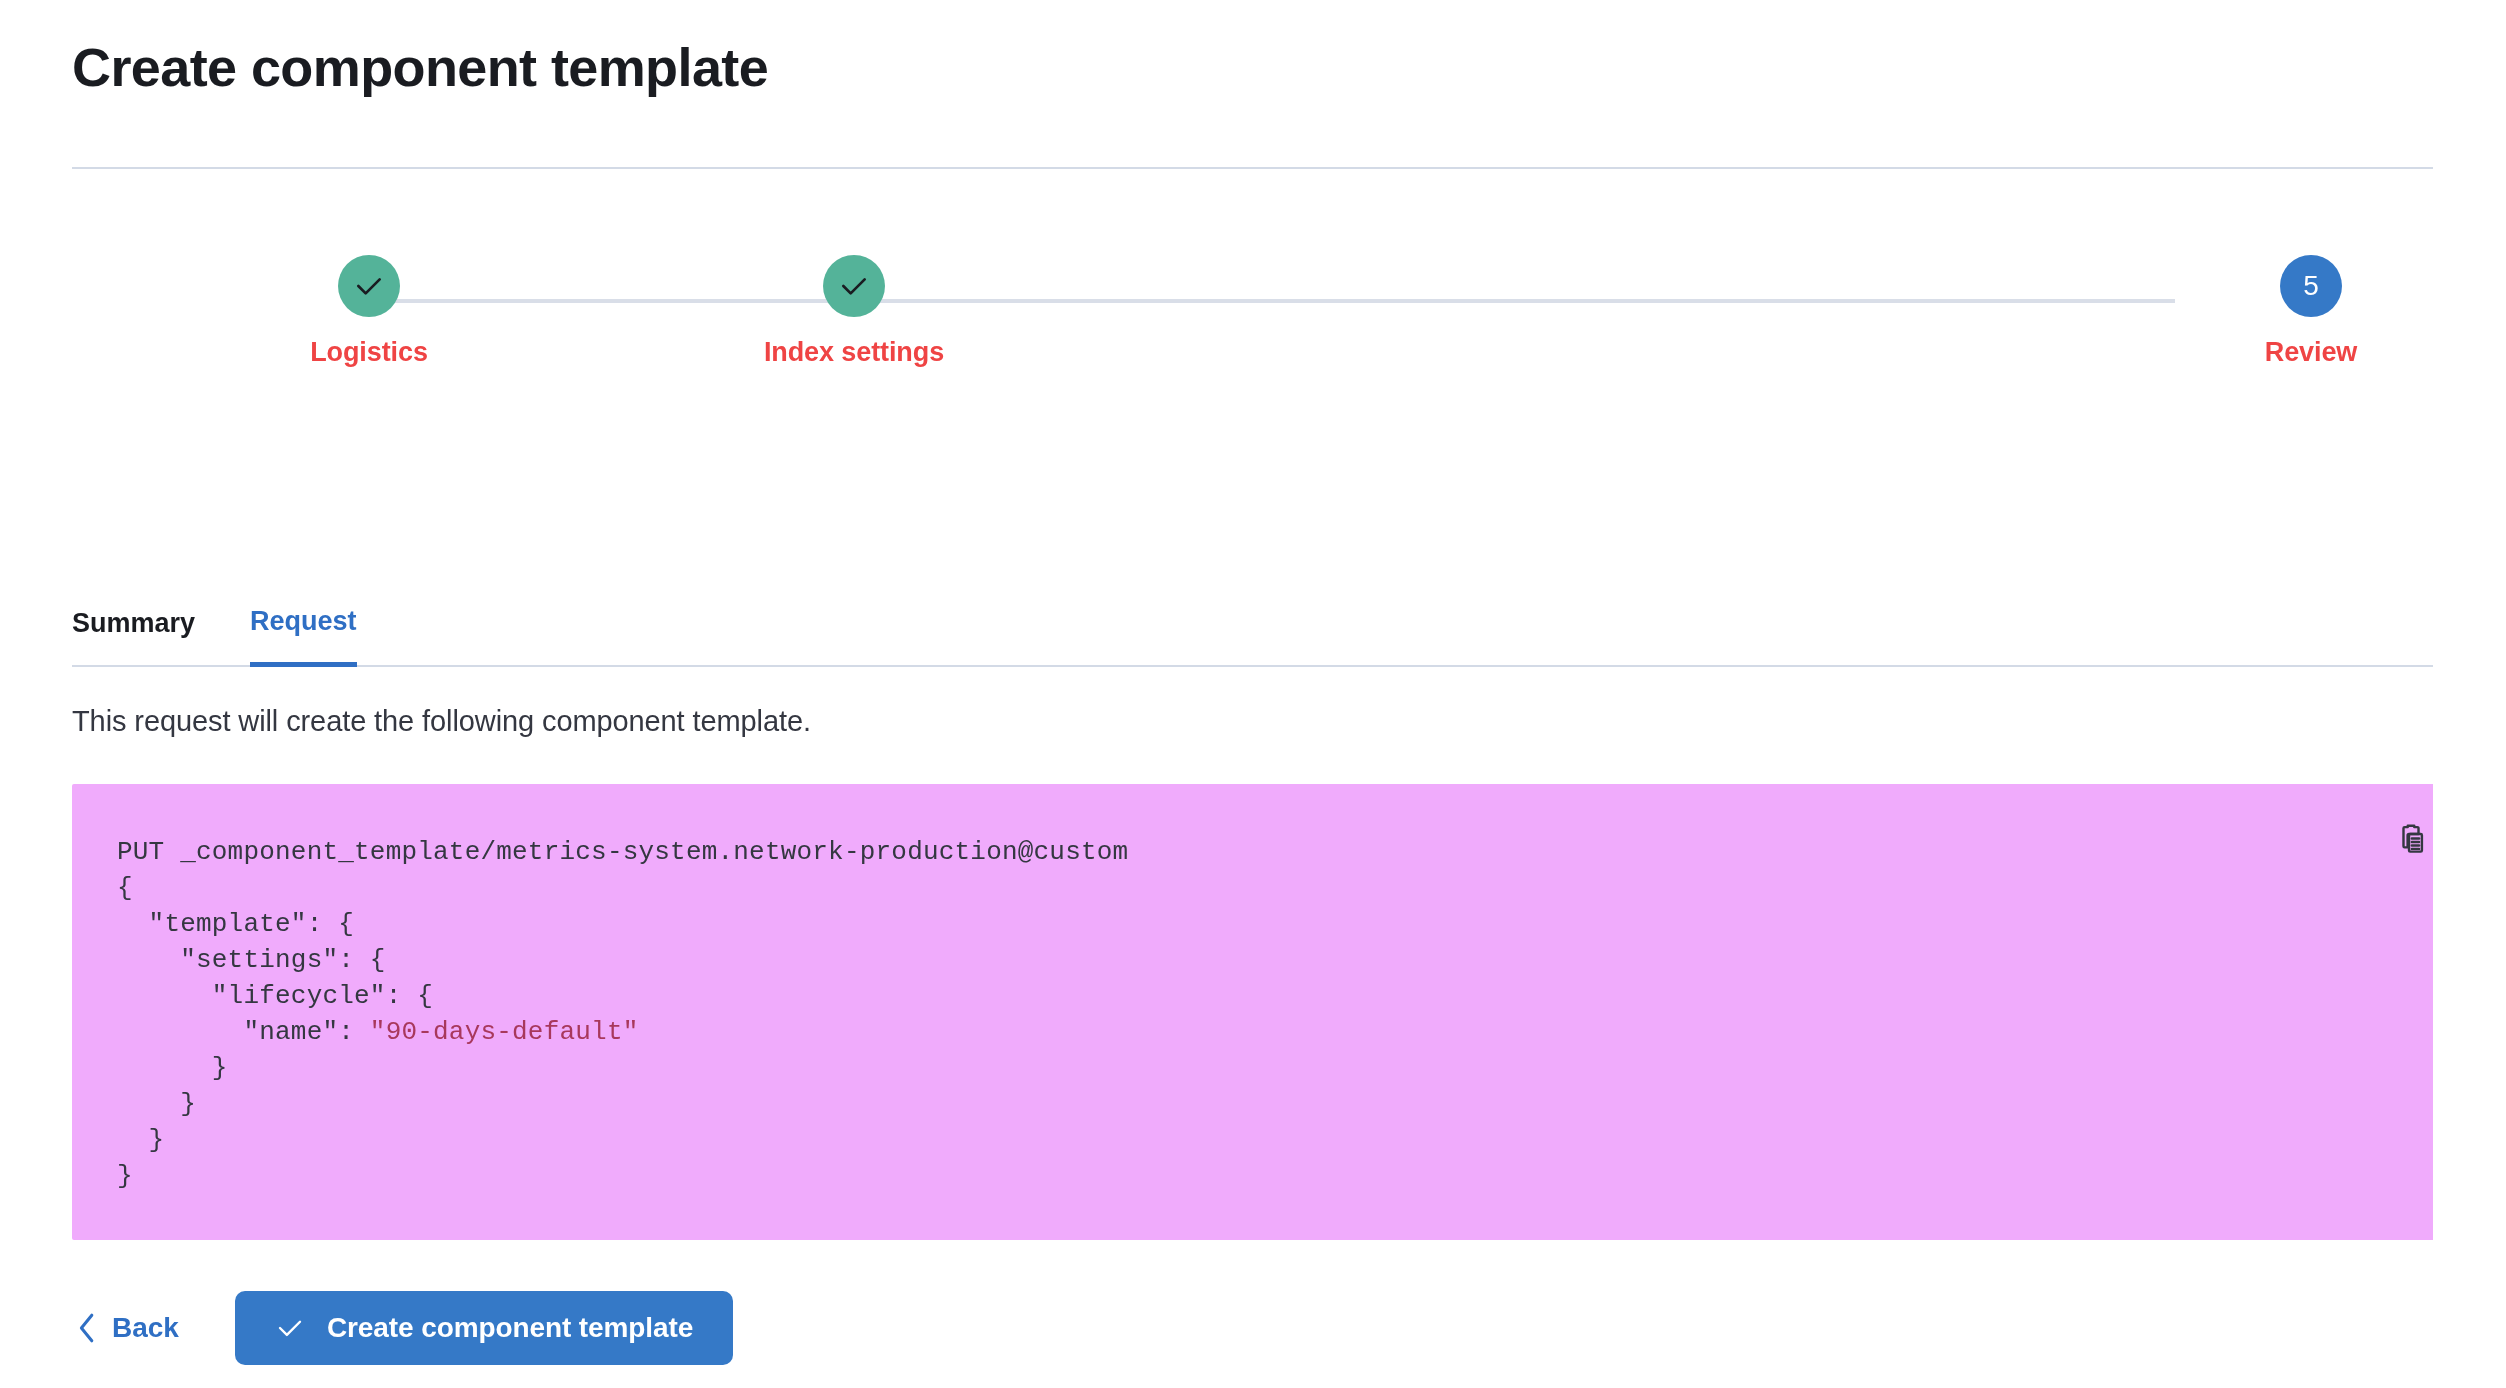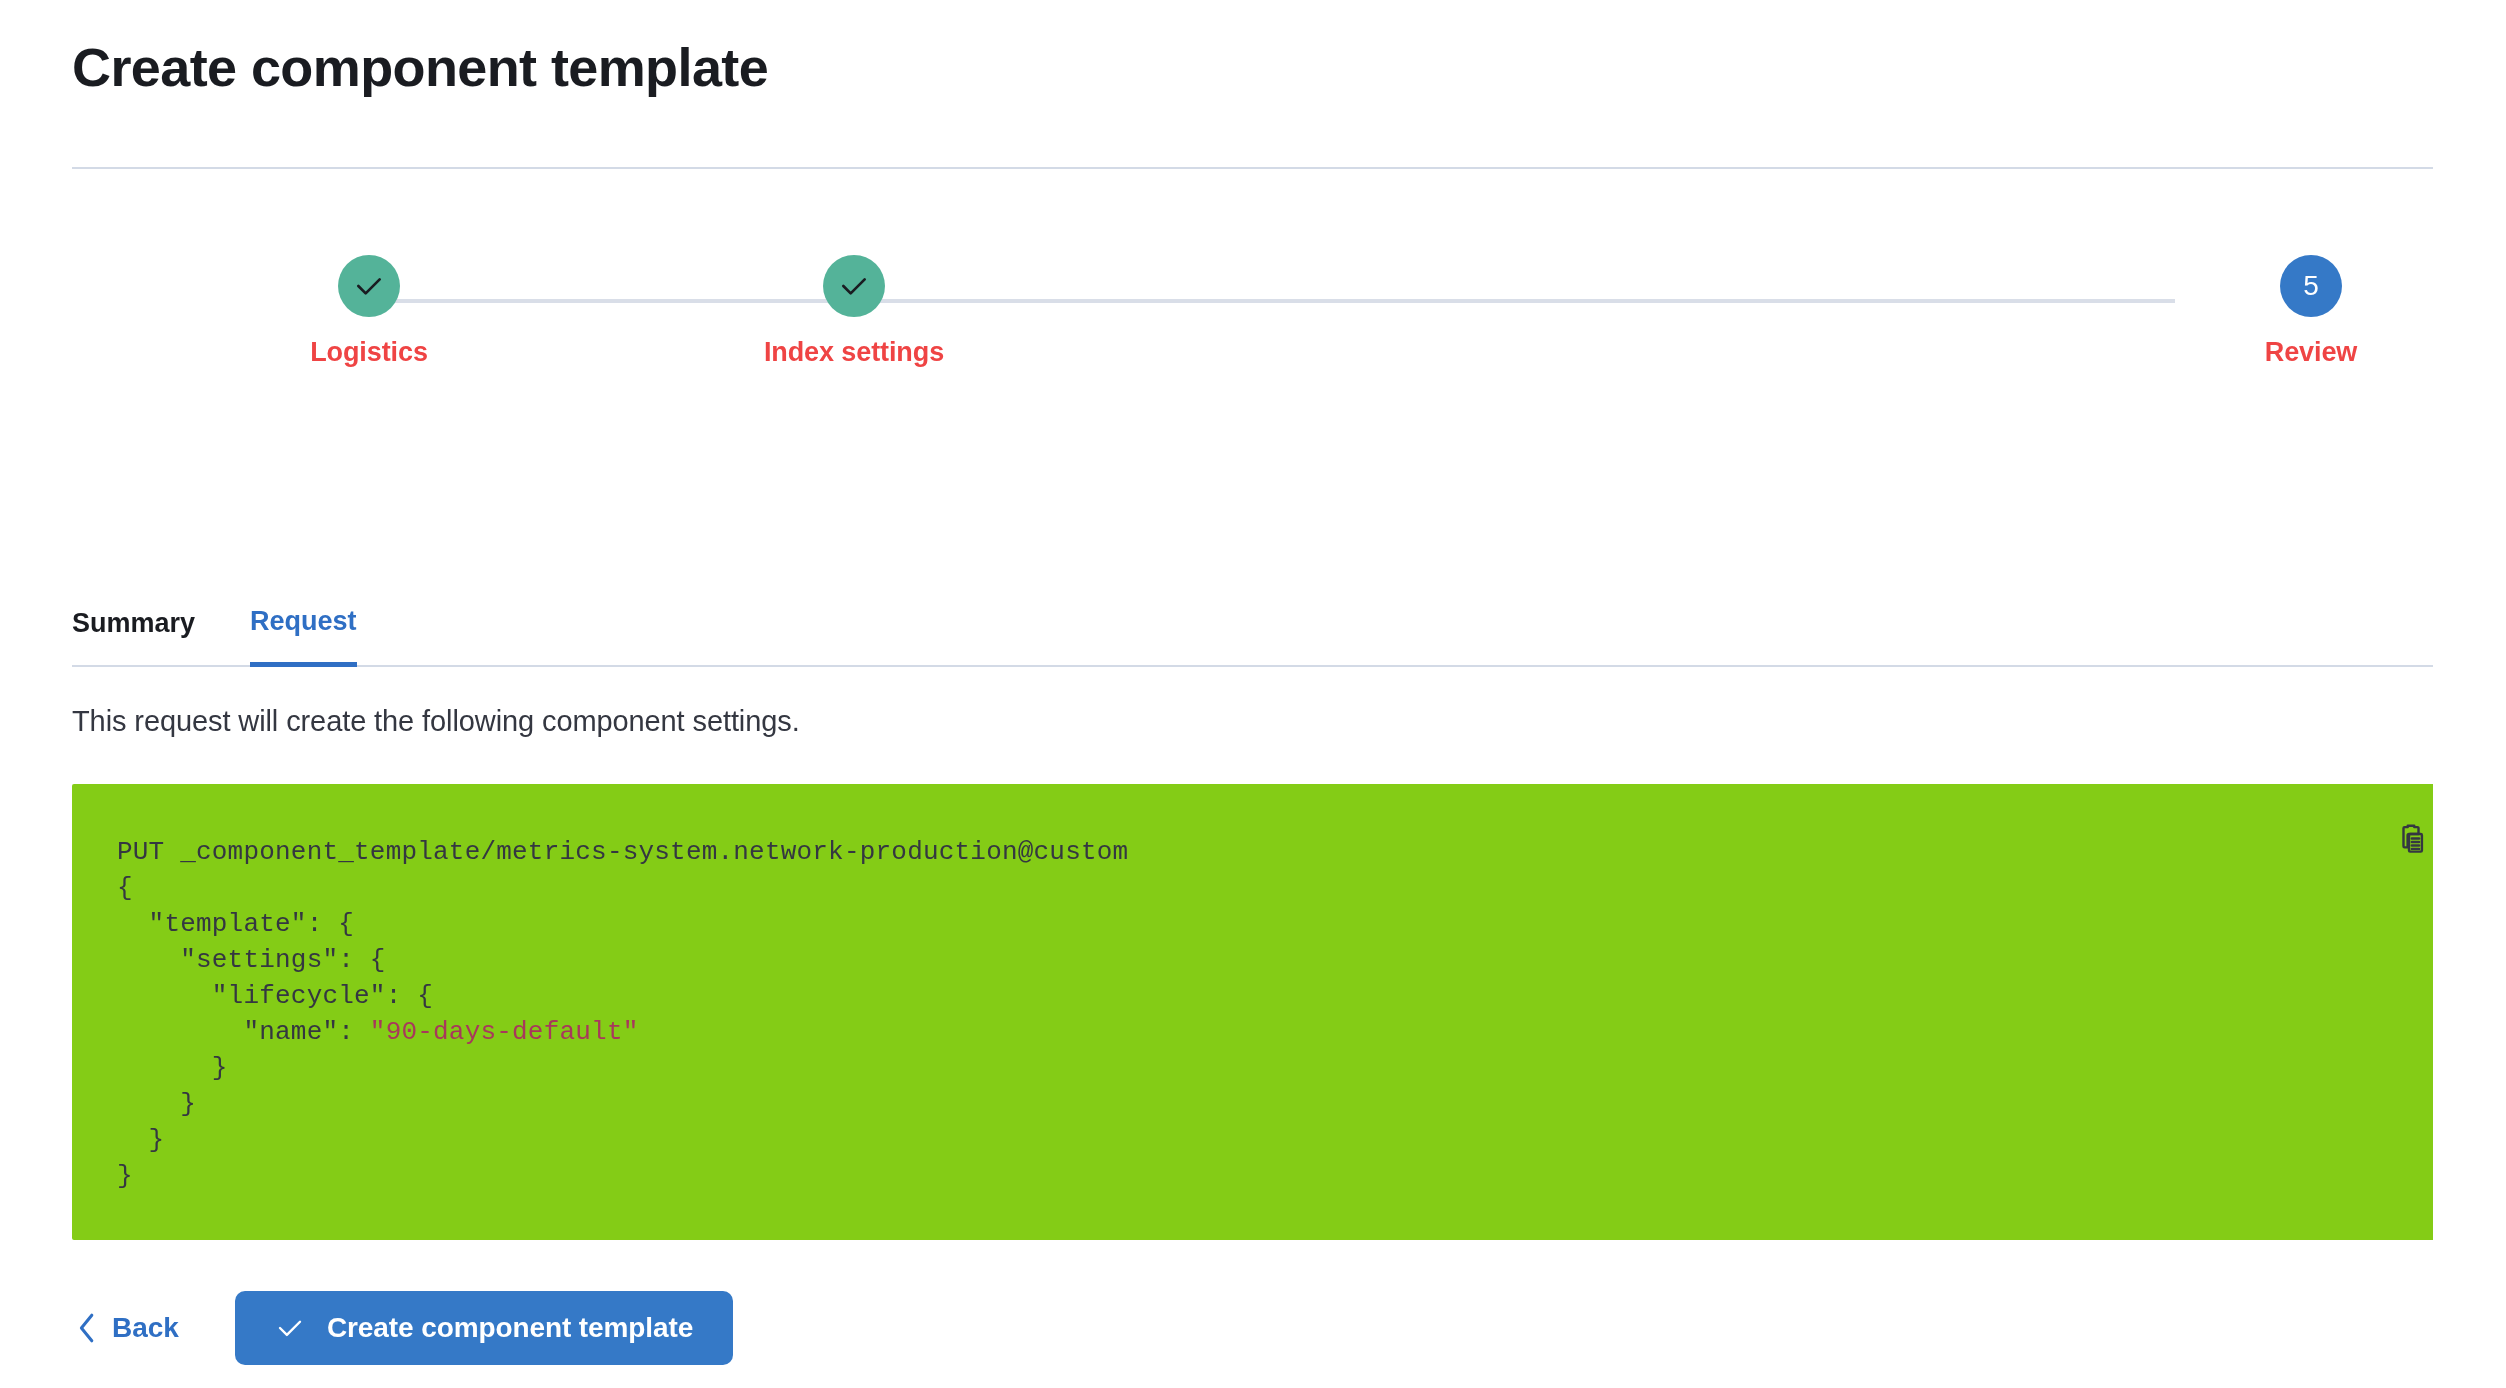--- a/index.html
+++ b/index.html
@@ -165,21 +165,21 @@
     letter-spacing: -0.1px;
   }
 
   
   .code-panel {
     position: absolute;
     left: 55px;
     top: 784px;
     width: 2400px;
     height: 456px;
-    background: #84cc16;
+    background: #f0abfc;
     border-radius: 2px;
   }
 
   .code-text {
     position: absolute;
     left: 45px;
     top: 50px;
     font-family: "Liberation Mono", "DejaVu Sans Mono", monospace;
     font-size: 26px;
     line-height: 36px;
@@ -286,21 +286,21 @@
     </div>
   </div>
 
 
   <div class="tabs">
     <div class="tabs-rule"></div>
     <button class="tab" style="left:0px;">Summary</button>
     <button class="tab active" style="left:178px;">Request</button>
   </div>
 
-  <p class="request-desc">This request will create the following component settings.</p>
+  <p class="request-desc">This request will create the following component template.</p>
 
   <div class="code-panel">
     <pre class="code-text"><span>PUT _component_template/metrics-system.network-production@custom</span>
 <span>{
   "template": {
     "settings": {
       "lifecycle": {
         "name": </span><span class="code-str">"90-days-default"</span><span>
       }
     }

